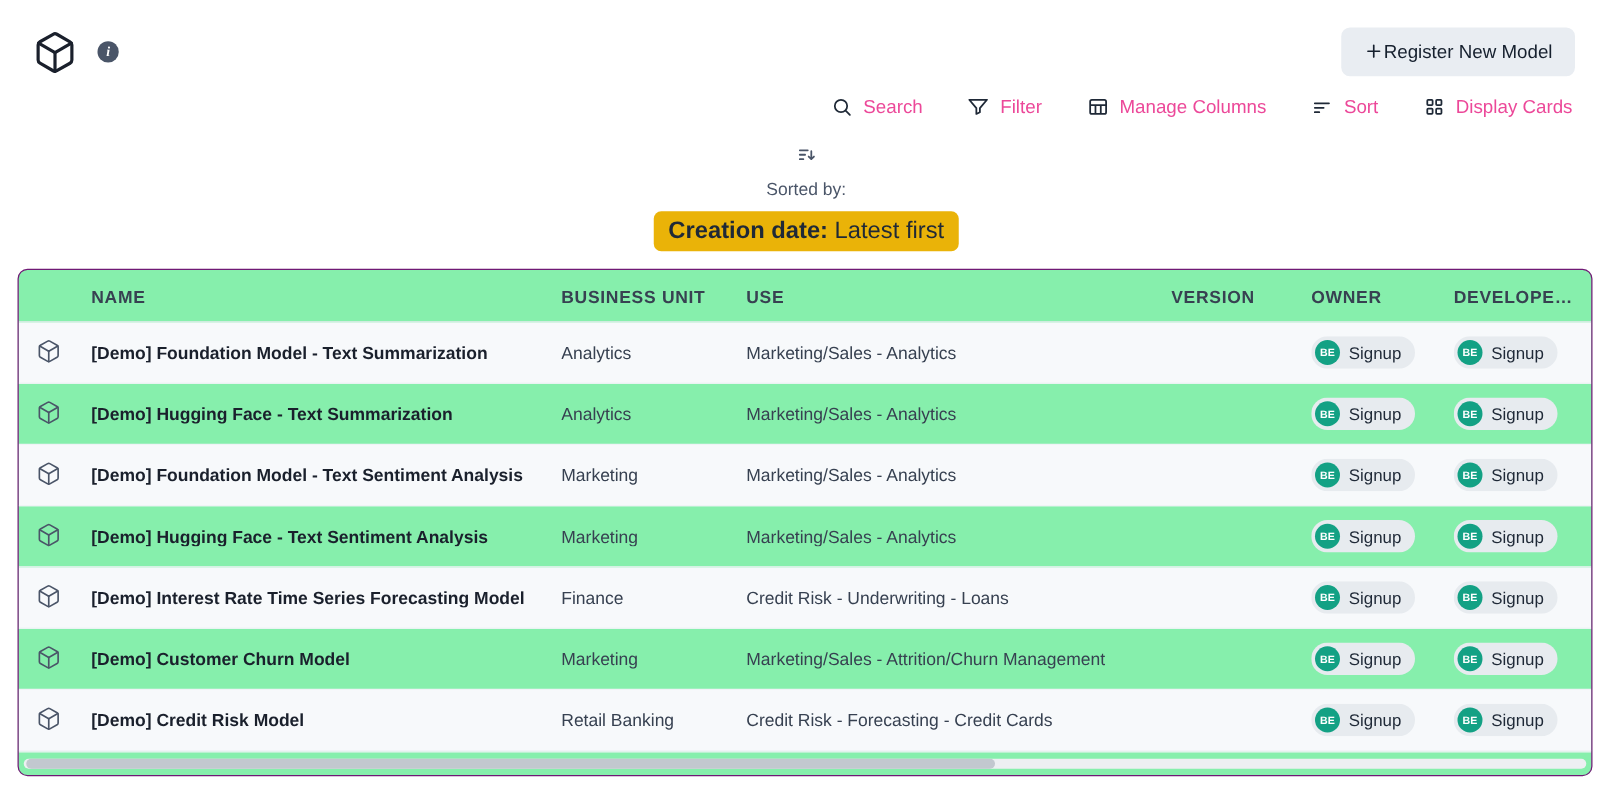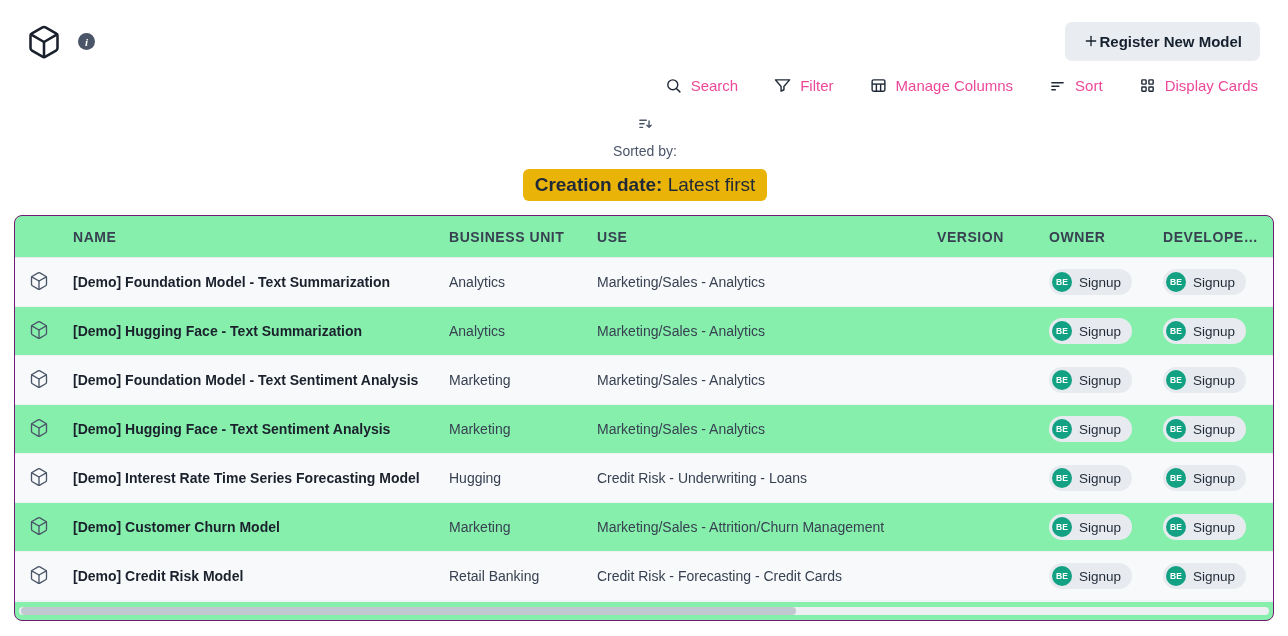--- a/index.html
+++ b/index.html
@@ -5,21 +5,21 @@
   * { margin:0; padding:0; box-sizing:border-box; }
   html,body { width:1288px; height:636px; background:#ffffff; font-family:"Liberation Sans",sans-serif; color:#1a202c; overflow:hidden; }
 
   
   .topbar { display:flex; align-items:center; justify-content:space-between; padding:22px 28px 2px 26px; }
   .brand { display:flex; align-items:center; gap:16px; }
   .logo-icon svg { width:36px; height:36px; stroke:#1a202c; display:block; }
   .title-wrap { display:flex; align-items:center; gap:9px; }
   .page-title { font-size:29px; font-weight:700; letter-spacing:-0.4px; color:#16202e; }
   .info-icon { width:17px; height:17px; border-radius:50%; background:#4a5568; color:#fff; font-size:11px; font-weight:700; display:flex; align-items:center; justify-content:center; font-family:"Liberation Serif",serif; font-style:italic; }
-  .register-btn { display:flex; align-items:flex-start; background:#e9edf2; border:none; border-radius:7px; padding:11px 18px; font-size:15px; font-weight:700; color:#16202e; cursor:pointer; font-family:inherit; }
+  .register-btn { display:flex; align-items:flex-start; background:#e9edf2; border:none; border-radius:7px; padding:11px 18px; font-size:15px; font-weight:400; color:#16202e; cursor:pointer; font-family:inherit; }
   .register-btn svg { width:16px; height:16px; stroke:#16202e; }
 
   
   .toolbar { display:flex; justify-content:flex-end; align-items:center; gap:36px; padding:14px 30px 0 30px; }
   .tool-btn { display:flex; align-items:center; gap:9px; background:none; border:none; cursor:pointer; font-size:15px; font-weight:500; color:#ec4899; font-family:inherit; }
   .tool-btn svg { width:17px; height:17px; stroke:#1f2937; }
 
   
   .sorted-row { display:flex; align-items:center; gap:10px; padding:22px 28px 14px 30px;flex-direction:column; }
   .sorted-row svg { width:17px; height:17px; stroke:#4a5568; }
@@ -256,21 +256,21 @@
   </div>
       <div class="trow row striped">
     <div class="cell icon-cell">
           <span><svg viewBox="0 0 24 24" fill="none" stroke-width="1.6" stroke-linejoin="round" stroke-linecap="round">
               <path d="M21 16V8a2 2 0 0 0-1-1.73l-7-4a2 2 0 0 0-2 0l-7 4A2 2 0 0 0 3 8v8a2 2 0 0 0 1 1.73l7 4a2 2 0 0 0 2 0l7-4A2 2 0 0 0 21 16z"></path>
               <polyline points="3.27 6.96 12 12.01 20.73 6.96"></polyline>
               <line x1="12" y1="22.08" x2="12" y2="12"></line>
             </svg></span>
         </div>
     <div class="cell name-cell">[Demo] Interest Rate Time Series Forecasting Model</div>
-    <div class="cell">Hugging</div>
+    <div class="cell">Finance</div>
     <div class="cell">Credit Risk - Underwriting - Loans</div>
     <div class="cell"></div>
     <div class="cell">
       <span class="badge-pill">
         <span class="avatar-circle">BE</span>
         <span class="badge-label">Signup</span>
       </span>
     </div>
     <div class="cell">
       <span class="badge-pill">

